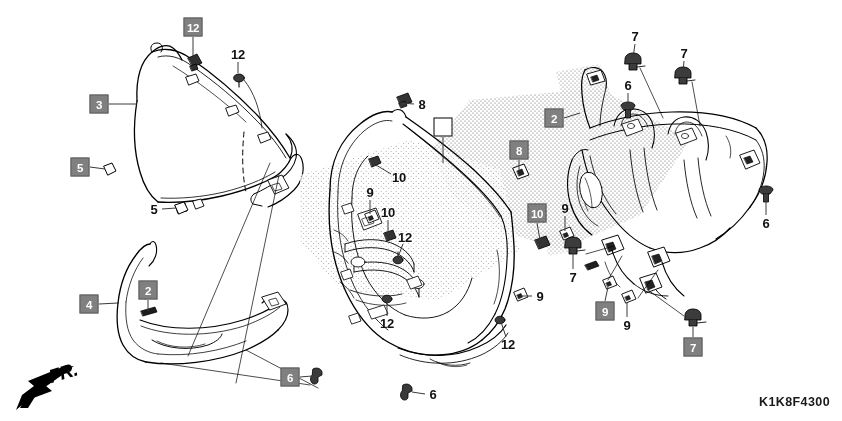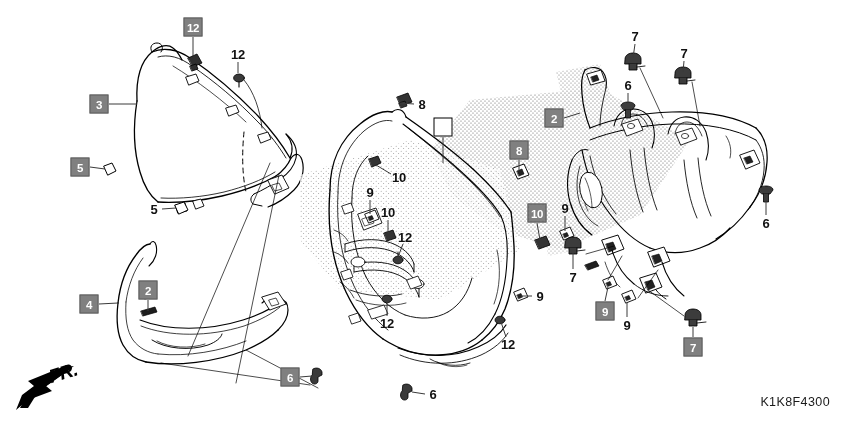--- a/index.html
+++ b/index.html
@@ -72,21 +72,21 @@
     font-family: "Liberation Sans", sans-serif;
     transform: rotate(-17deg);
     transform-origin: left top;
     letter-spacing: -0.5px;
   }
   #diagram-code {
     position: absolute;
     right: 12px;
     bottom: 12px;
     font-size: 12.5px;
-    font-weight: normal;
+    font-weight: bold;
     color: #1a1a1a;
     letter-spacing: 0.4px;
     font-family: "Liberation Sans", sans-serif;
   }
 </style>
 </head>
 <body>
 
 <div id="diagram-root">
 

